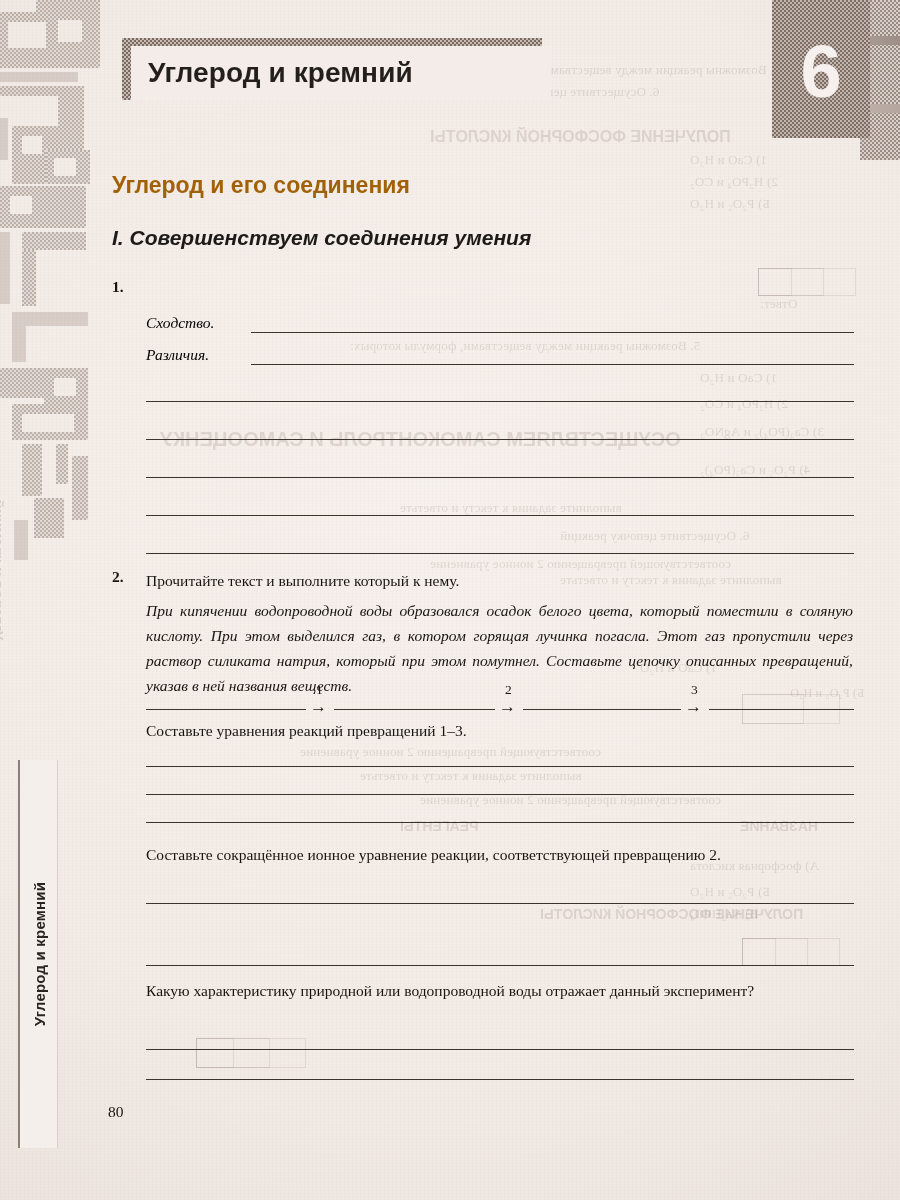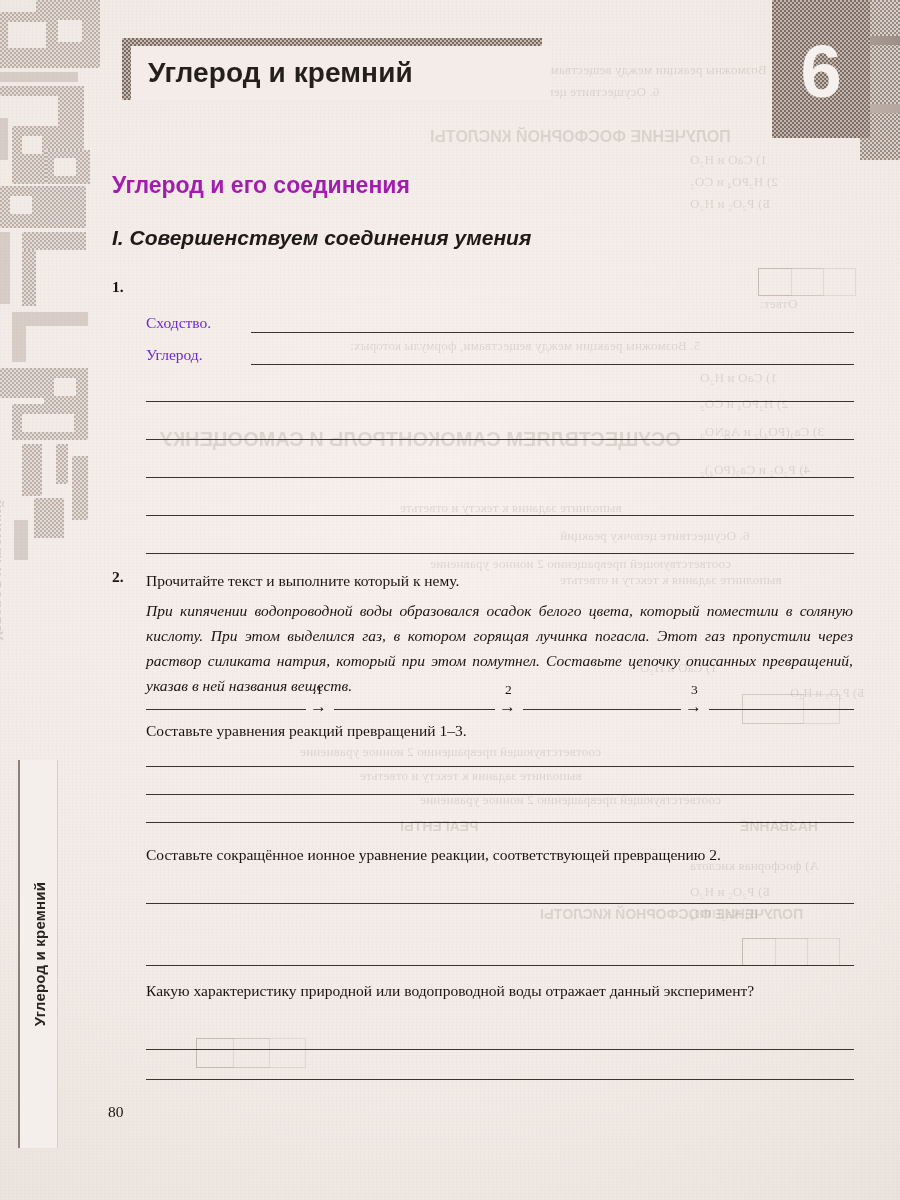--- a/index.html
+++ b/index.html
@@ -151,21 +151,21 @@
     margin-top: 6px;
   }
 
   
   .h-section {
     position: absolute;
     left: 112px; top: 172px;
     font-family: "Liberation Sans", sans-serif;
     font-weight: bold;
     font-size: 23px;
-    color: #a21caf;
+    color: #a16207;
   }
   .h-part {
     position: absolute;
     left: 112px; top: 226px;
     font-family: "Liberation Sans", sans-serif;
     font-weight: bold;
     font-style: italic;
     font-size: 21px;
     color: #1d1a18;
   }
@@ -184,22 +184,23 @@
     font-size: 15.5px;
     color: #18140f;
     line-height: 25px;
   }
   .ttext.just {
     text-align: justify;
   }
   .lbl-ital {
     position: absolute;
     font-family: "Liberation Serif", serif;
+    font-style: italic;
     font-size: 15.5px;
-    color: #6d28d9;
+    color: #000000;
     text-align: right;
   }
 
   
   .rule {
     position: absolute;
     height: 0;
     border-top: 1.3px solid #3b332e;
   }
 
@@ -367,21 +368,21 @@
   </div>
 
   <div class="h-section">Углерод и его соединения</div>
   <div class="h-part">I. Совершенствуем соединения умения</div>
 
   <div class="tnum" style="left:112px;top:278px;">1.</div>
 
   <div class="lbl-ital" style="left:146px;top:314px;">Сходство.</div>
   <div class="rule" style="left:251px;top:332px;width:603px;"></div>
 
-  <div class="lbl-ital" style="left:146px;top:346px;">Углерод.</div>
+  <div class="lbl-ital" style="left:146px;top:346px;">Различия.</div>
   <div class="rule" style="left:251px;top:364px;width:603px;"></div>
 
   <div class="rule" style="left:146px;top:401px;width:708px;"></div>
   <div class="rule" style="left:146px;top:439px;width:708px;"></div>
   <div class="rule" style="left:146px;top:477px;width:708px;"></div>
   <div class="rule" style="left:146px;top:515px;width:708px;"></div>
   <div class="rule" style="left:146px;top:553px;width:708px;"></div>
 
   <div class="tnum" style="left:112px;top:568px;">2.</div>
   <div class="ttext" style="left:146px;top:568px;width:660px;">Прочитайте текст и выполните который к нему.</div>

